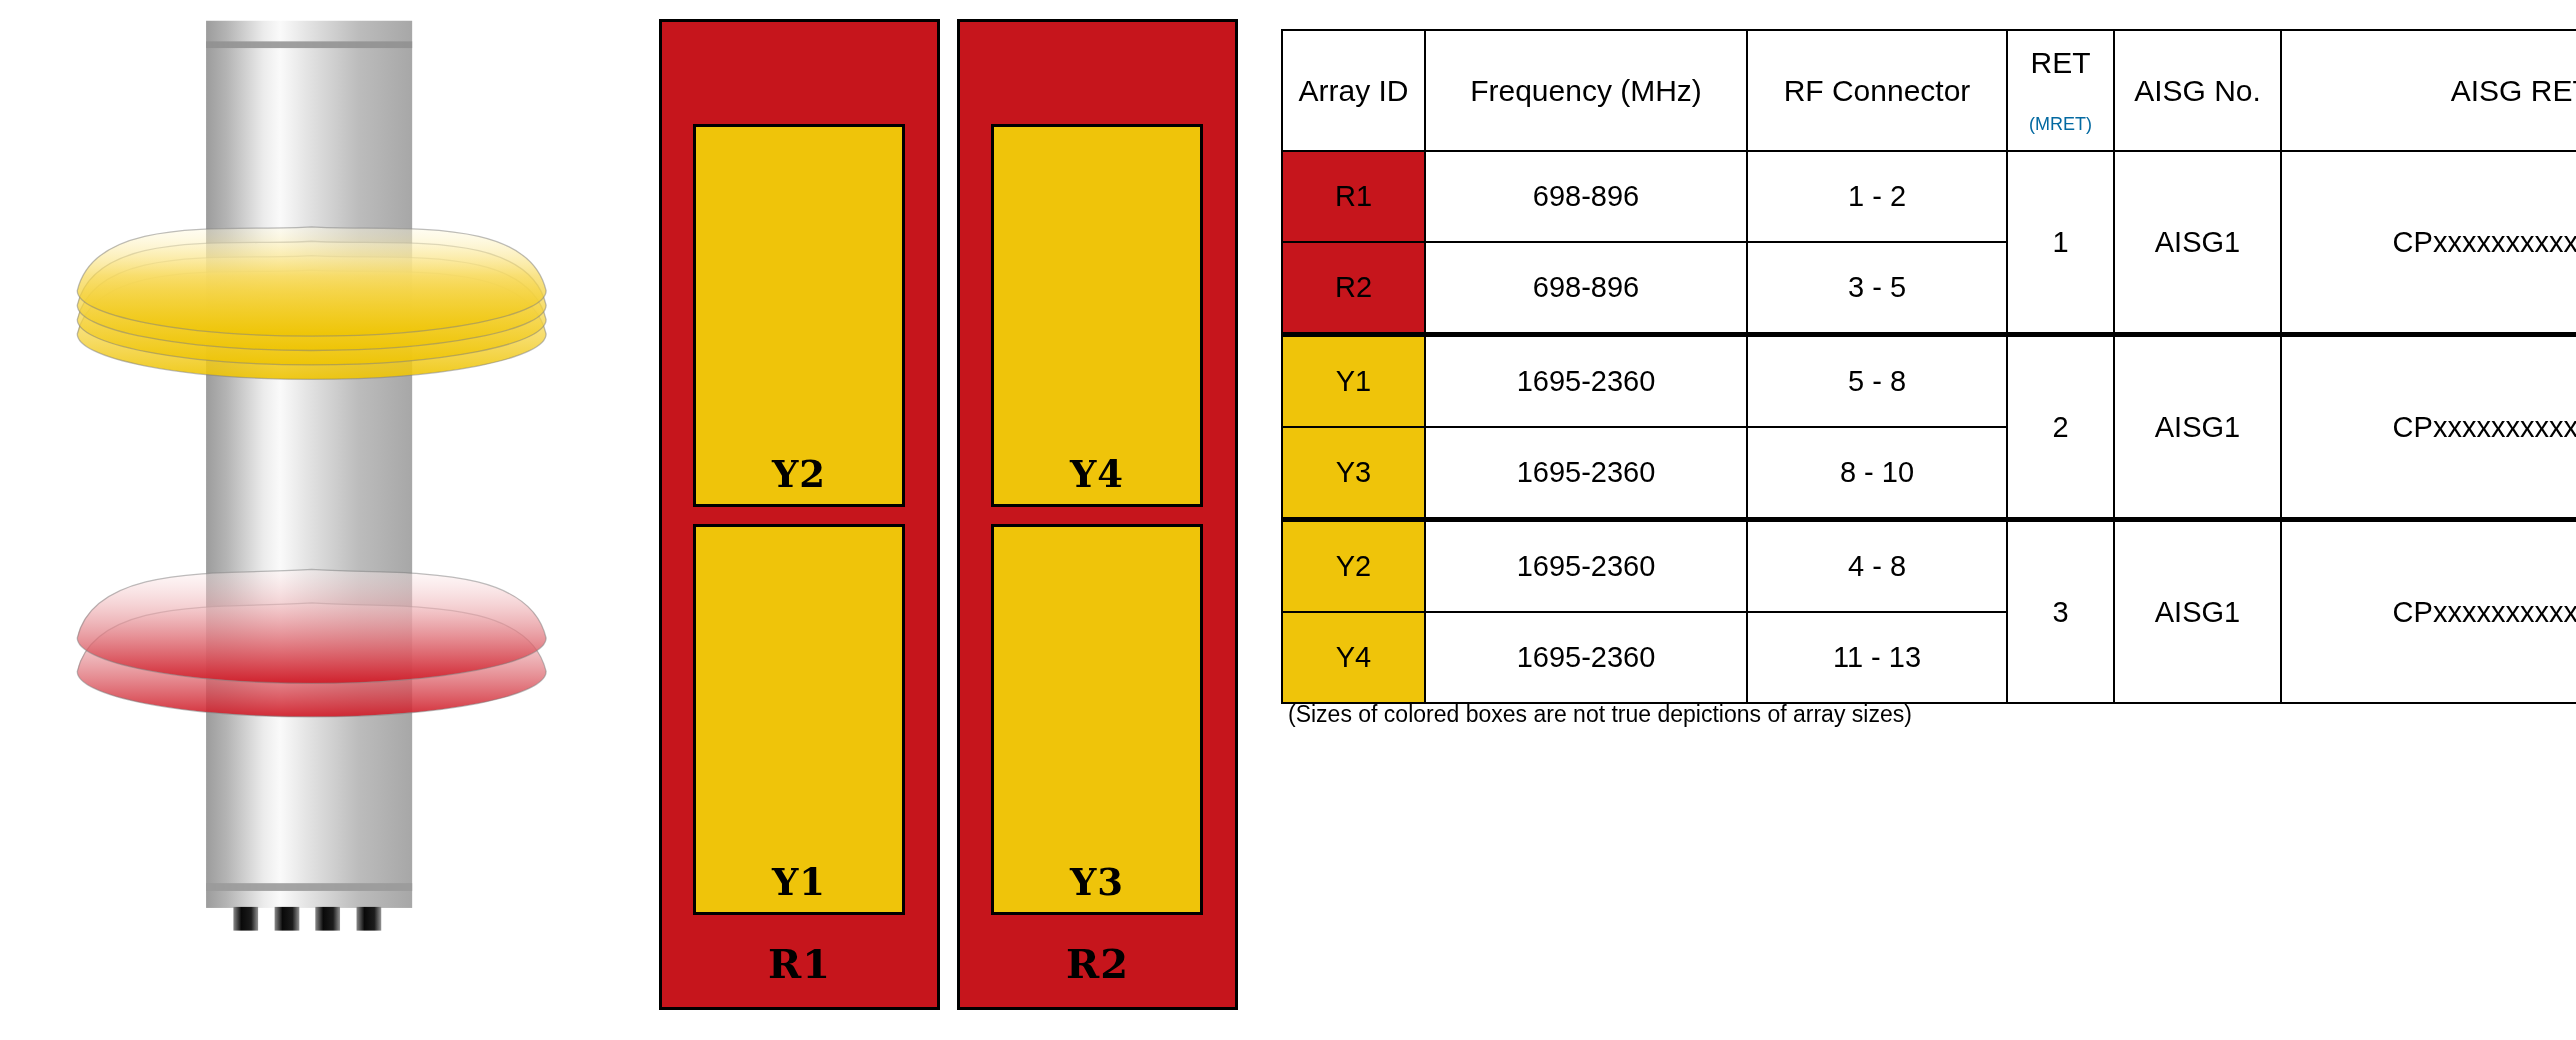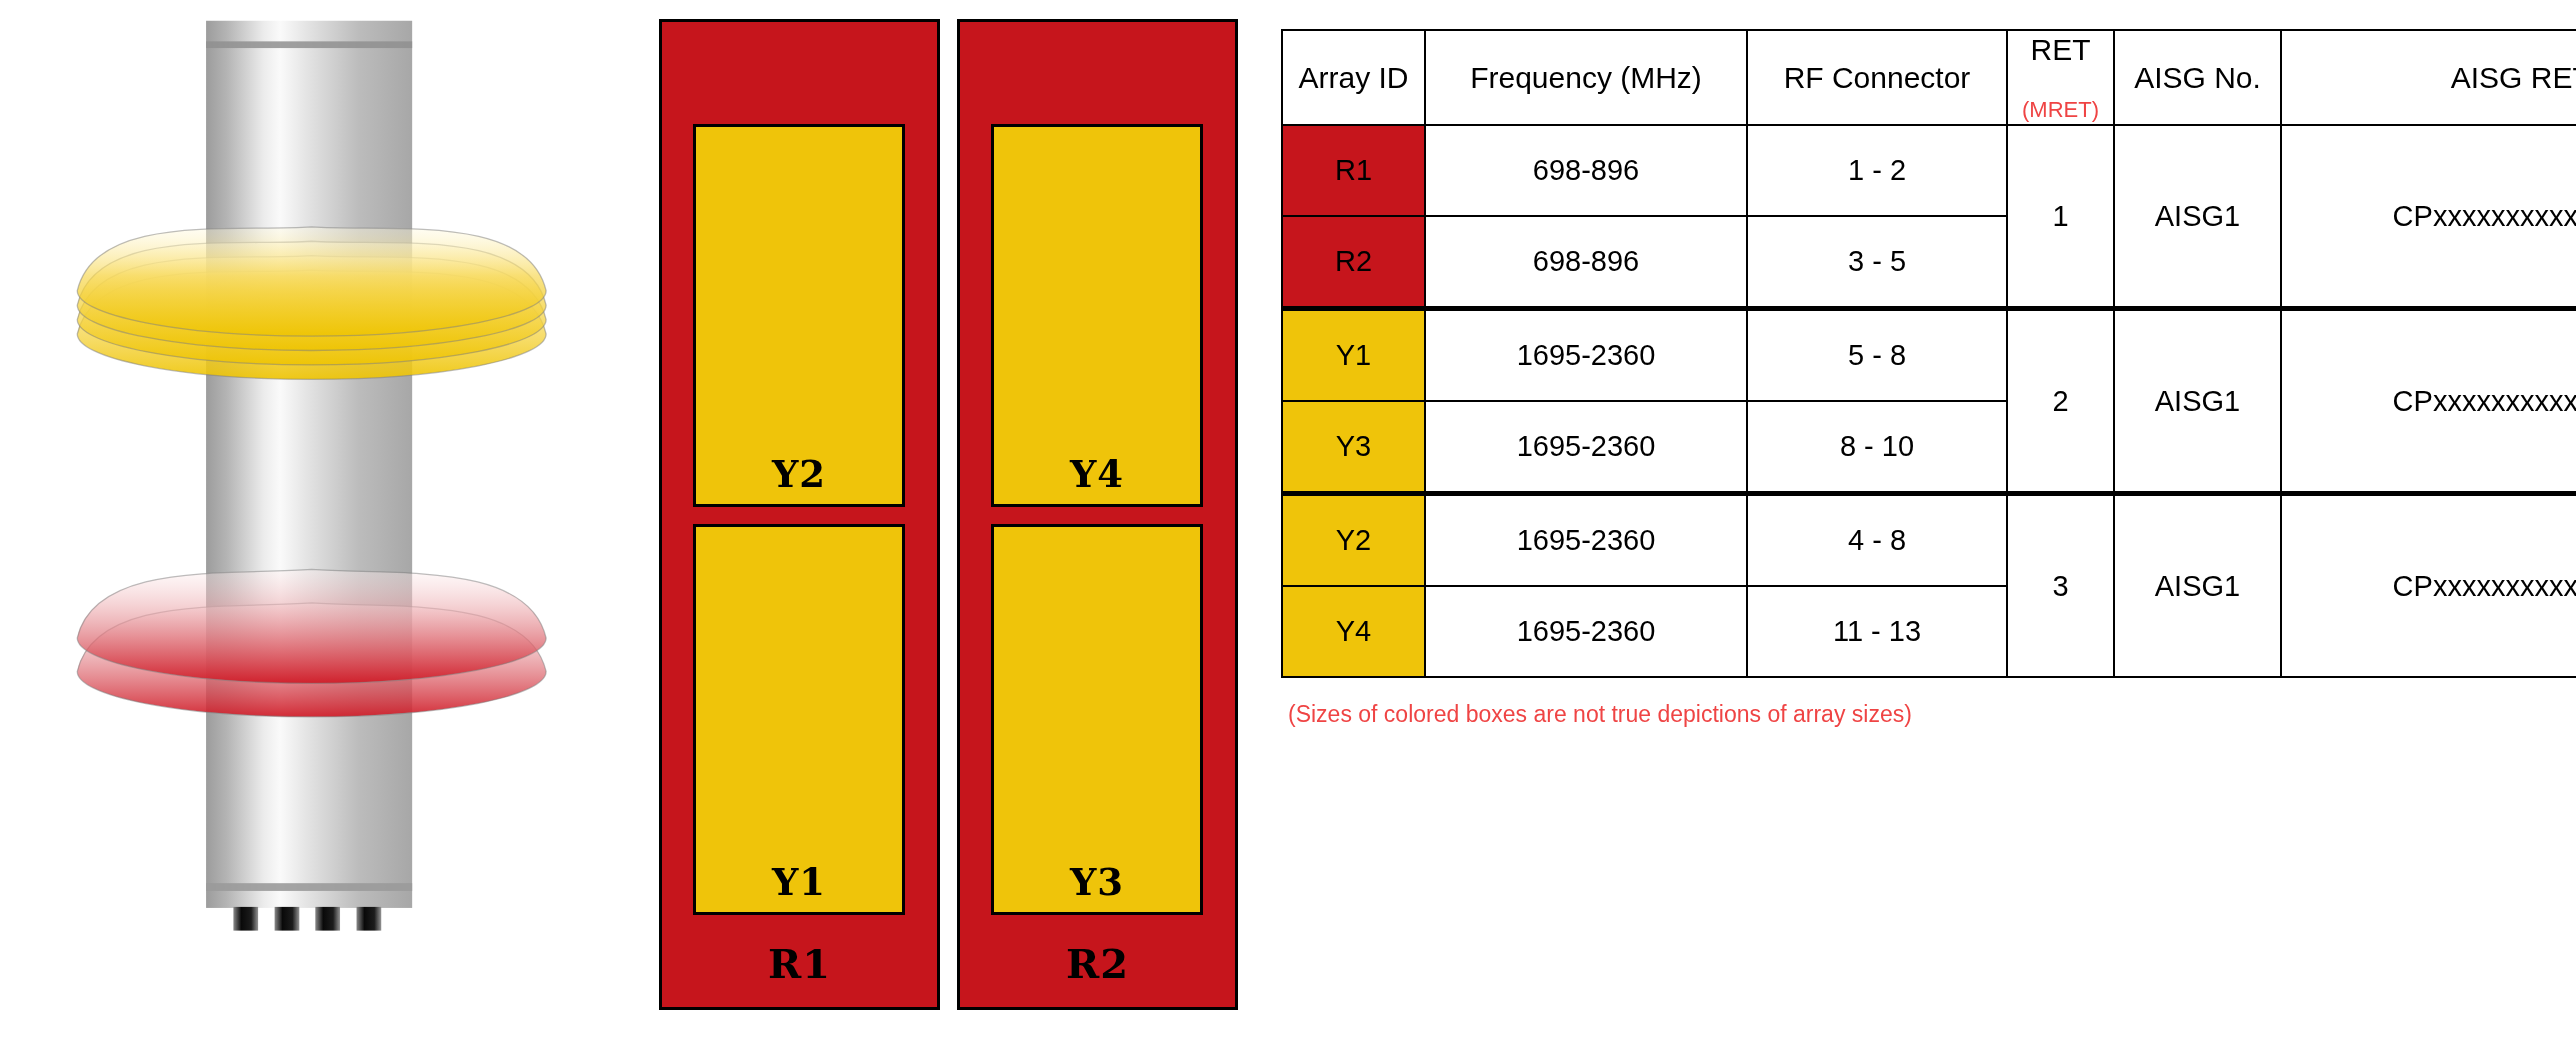--- a/index.html
+++ b/index.html
@@ -34,29 +34,29 @@
   }
   
   .spec-wrap{position:absolute;left:1281px;top:29px;}
   table.spec{border-collapse:collapse;table-layout:fixed;width:1538px;}
   table.spec td,table.spec th{
     border:2.6px solid #000;text-align:center;vertical-align:middle;
     font-weight:normal;padding:0;overflow:hidden;
   }
   table.spec th{font-size:30px;height:93px;}
   table.spec td{font-size:29px;height:89px;}
-  .ret-head{display:flex;flex-direction:column;justify-content:space-between;height:87px;padding:3px 0;}
+  .ret-head{display:flex;flex-direction:column;justify-content:space-between;height:87px;padding:16px 0;}
   .ret-main{font-size:30px;line-height:1.05;}
-  .ret-sub{font-size:22px;color:#ef4444;line-height:1.05;}
+  .ret-sub{font-size:18px;color:#0369a1;line-height:1.05;}
   .bg-red{background:#C6151C;}
   .bg-yellow{background:#EFC40A;}
   tr.group-start td{border-top:5.7px solid #000;}
   
   .note{
-    position:absolute;left:1288px;top:701px;font-size:23px;color:#ef4444;
+    position:absolute;left:1288px;top:701px;font-size:23px;color:#000000;
   }
 </style>
 </head>
 <body>
 
 <svg class="antenna" viewBox="0 0 1250 2020" xmlns="http://www.w3.org/2000/svg">
   <defs>
     <linearGradient id="metal" x1="0" y1="0" x2="1" y2="0">
       <stop offset="0" stop-color="#9c9c9c"></stop>
       <stop offset="0.10" stop-color="#b4b4b4"></stop>

